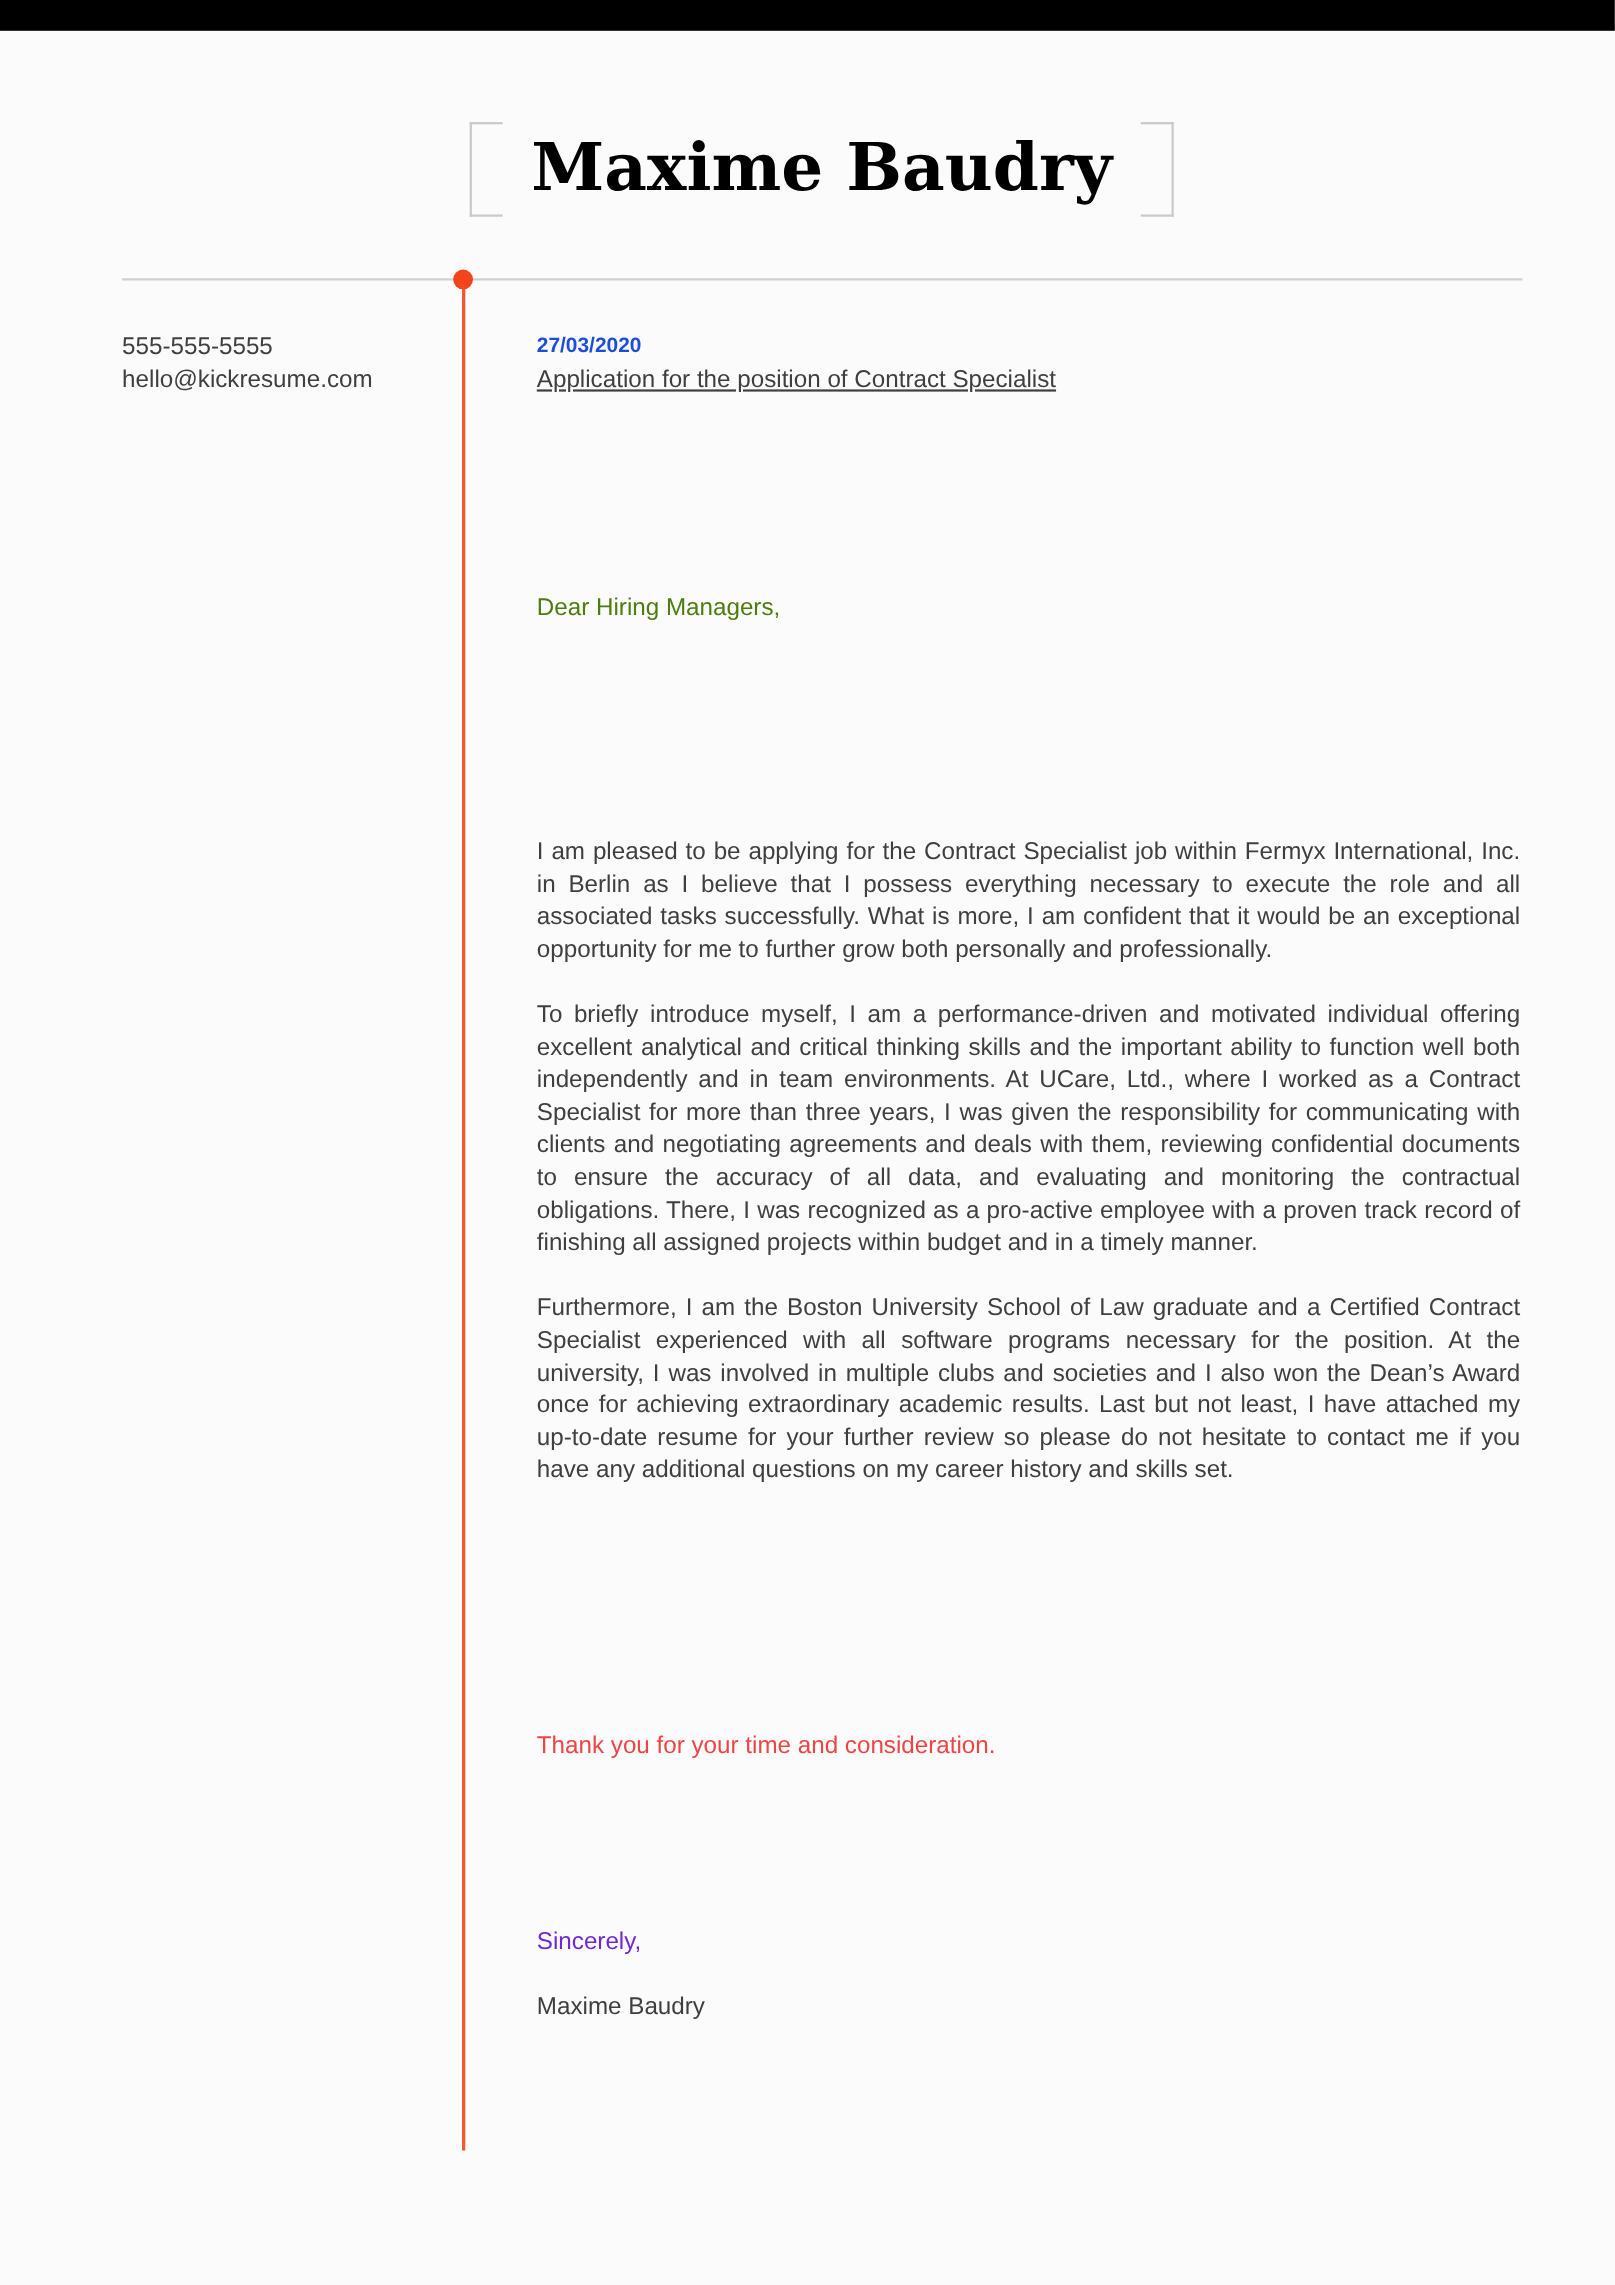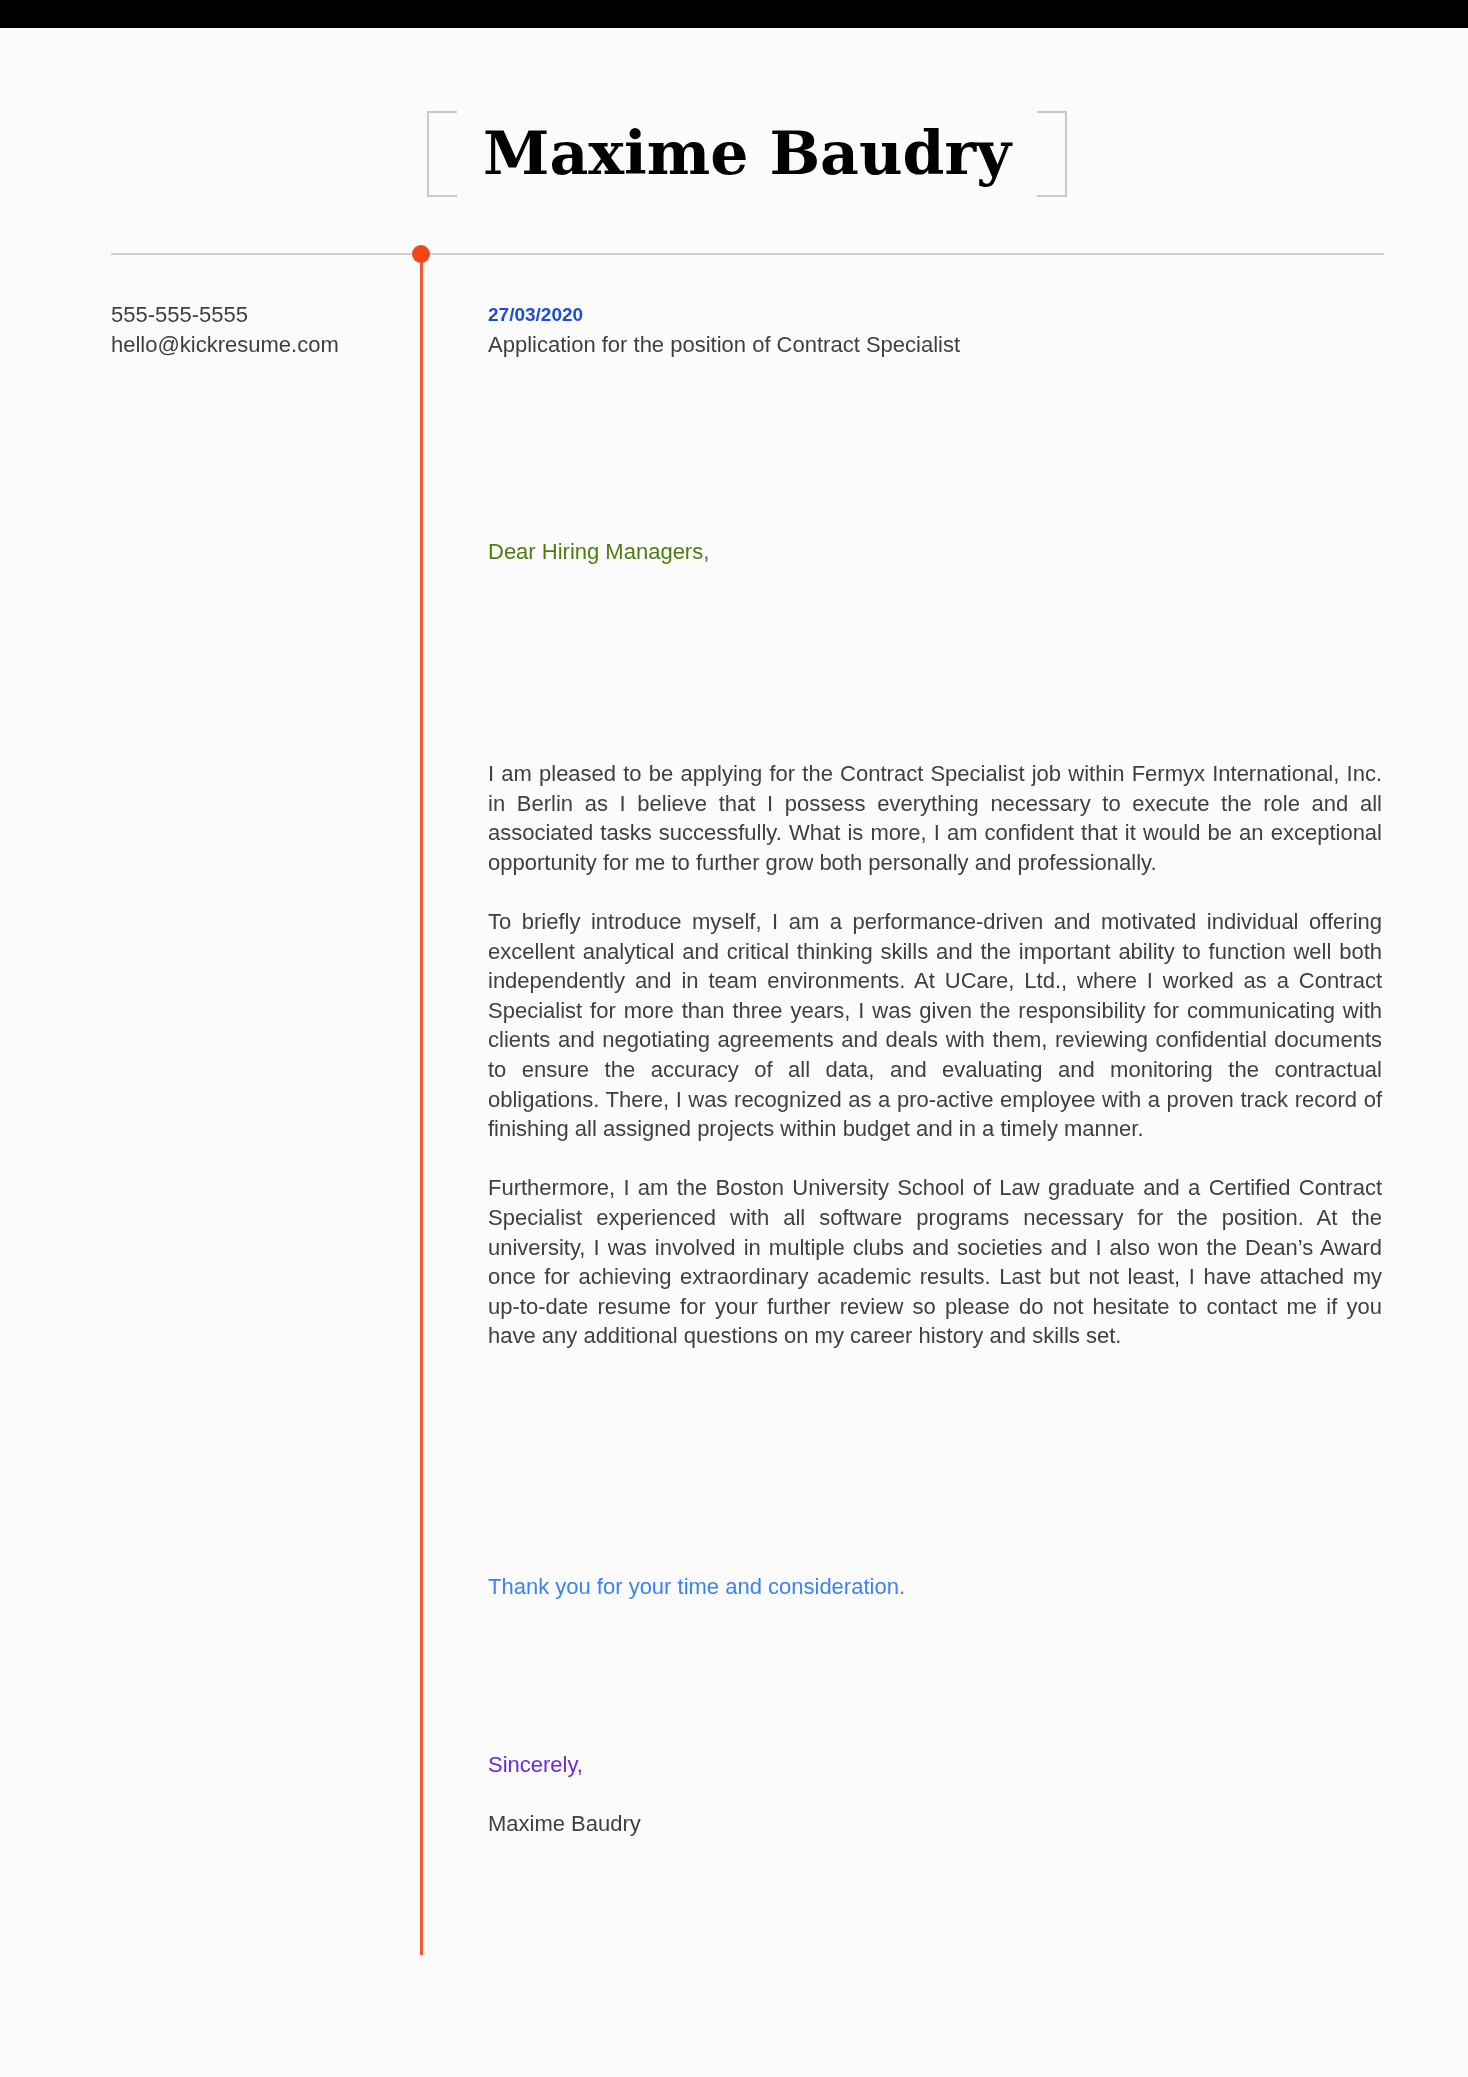--- a/index.html
+++ b/index.html
@@ -19,25 +19,25 @@
     font-family: "DejaVu Serif", "Liberation Serif", serif; font-weight: bold;
     font-size: 60px; color: #000; letter-spacing: 0px; line-height: 76px;
   }
   .hline { position: absolute; left: 111px; top: 253px; width: 1273px; height: 2px; background: #cfcfcf; }
   .vline { position: absolute; left: 420px; top: 254px; width: 3px; height: 1701px; background: #f05a32; }
   .dot { position: absolute; left: 412px; top: 245px; width: 18px; height: 18px; border-radius: 50%; background: #f4441c; }
   .left-col { position: absolute; left: 111px; top: 300px; width: 290px; font-size: 22px; line-height: 30px; color: #3f3f3f; }
   .left-col .block2 { margin-top: 60px; }
   .right-col { position: absolute; left: 488px; top: 300px; width: 894px; font-size: 22px; line-height: 29.6px; color: #3f3f3f; }
   .date { font-weight: bold; font-size: 19px; line-height: 30px; color: #1d4ed8; }
-  .subject { line-height: 30px; }
+  .subject { line-height: 30px; text-decoration: underline; }
   .greeting { position: absolute; left: 488px; top: 537px; font-size: 22px; line-height: 30px; color: #4d7c0f; }
   .body-text { position: absolute; left: 488px; top: 715px; width: 894px; font-size: 22px; line-height: 29.6px; color: #3f3f3f; margin-top: 44px; }
   .body-text p { margin: 0 0 29.6px 0; text-align: justify; }
-  .closing { position: absolute; left: 488px; top: 1572px; font-size: 22px; line-height: 30px; color: #3b82f6; }
+  .closing { position: absolute; left: 488px; top: 1572px; font-size: 22px; line-height: 30px; color: #ef4444; }
   .signoff { position: absolute; left: 488px; top: 1750px; font-size: 22px; line-height: 30px; color: #6d28d9; }
   .signature { position: absolute; left: 488px; top: 1809px; font-size: 22px; line-height: 30px; color: #3f3f3f; }
 </style>
 </head>
 <body>
 
 <div class="topbar"></div>
 
 <div class="name-frame">
   <div class="bracket left"></div>

